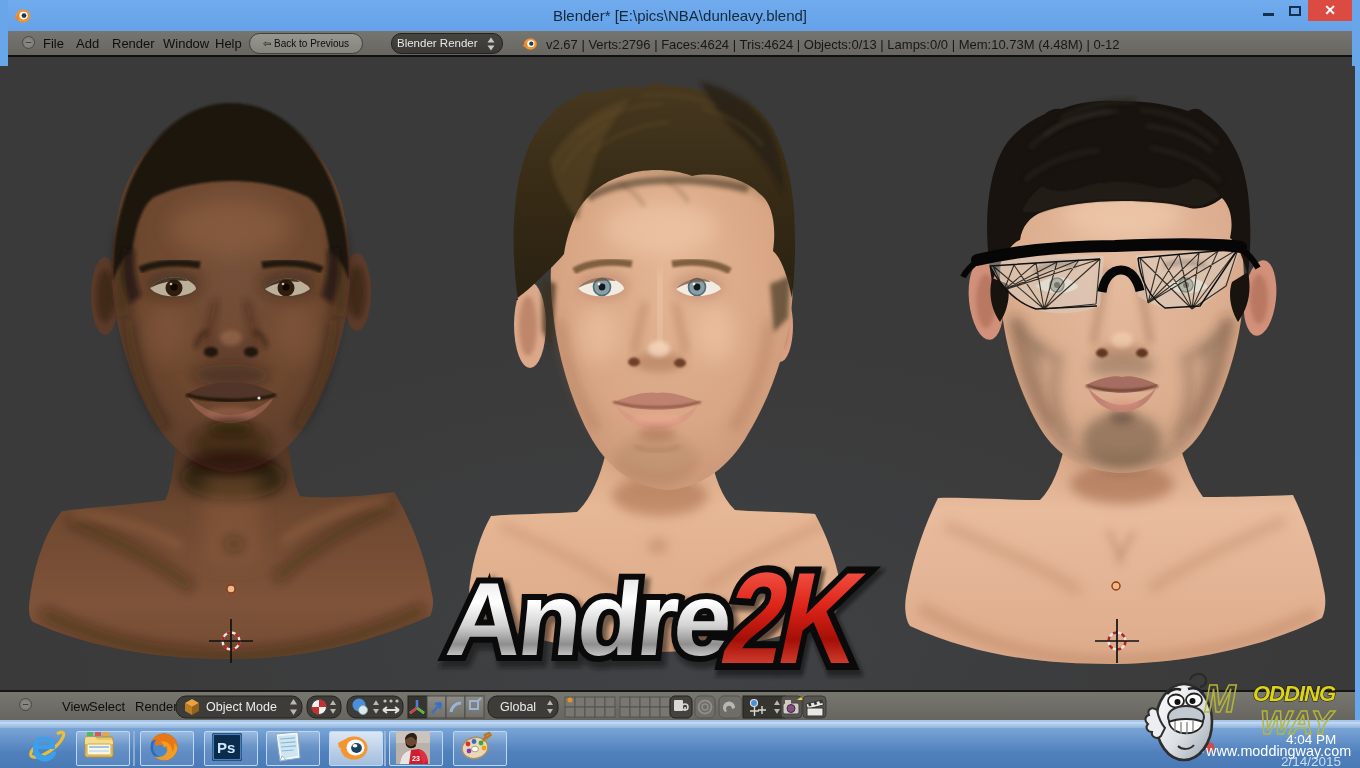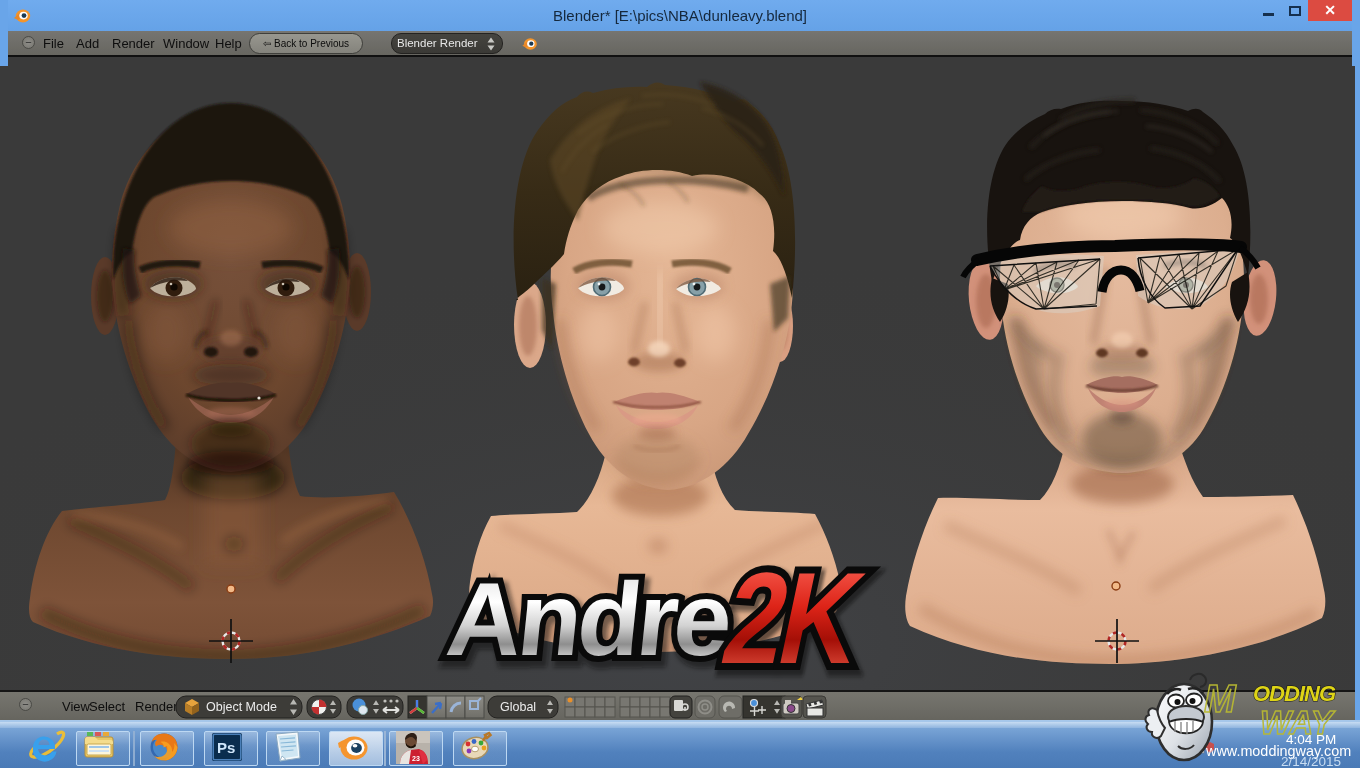--- a/index.html
+++ b/index.html
@@ -412,20 +412,21 @@
   <div id="backprev">⇦ Back to Previous</div>
   <div id="brender">Blender Render<svg width="10" height="16" viewBox="0 0 10 16" style="position:absolute;right:6px;top:2px;">
         <path d="M1.5,6.5 l3.5,-5 l3.5,5 Z M1.5,9.5 l3.5,5 l3.5,-5 Z" fill="#c8c8c4"></path>
       </svg></div>
   <svg width="17" height="16" viewBox="0 0 18 18" style="position:absolute;left:513px;top:5px;">
     <ellipse cx="10" cy="9" rx="7.2" ry="6.4" fill="#f4952b"></ellipse>
     <path d="M1 11 L8 5 L11 8 L5 13 Z" fill="#e8882a"></path>
     <ellipse cx="10.5" cy="8.6" rx="4.2" ry="3.8" fill="#fdfdfd"></ellipse>
     <circle cx="11" cy="8.6" r="2.4" fill="#1b3a52"></circle>
   </svg>
+  <div id="infotext">v2.67 | Verts:2796 | Faces:4624 | Tris:4624 | Objects:0/13 | Lamps:0/0 | Mem:10.73M (4.48M) | 0-12</div>
 </div>
 <div id="bord-l"></div>
 <div id="bord-r1"></div>
 <div id="bord-r2"></div>
 <div id="bord-b"></div>
 <div id="btool">
   <div class="collapse" style="left:19px; top:6px;">−</div>
   <div class="mitem" style="left:46px;margin-left:16px;">View</div>
   <div class="mitem" style="left:89px;text-align:right;">Select</div>
   <div class="mitem" style="left:135px;">Render</div>

